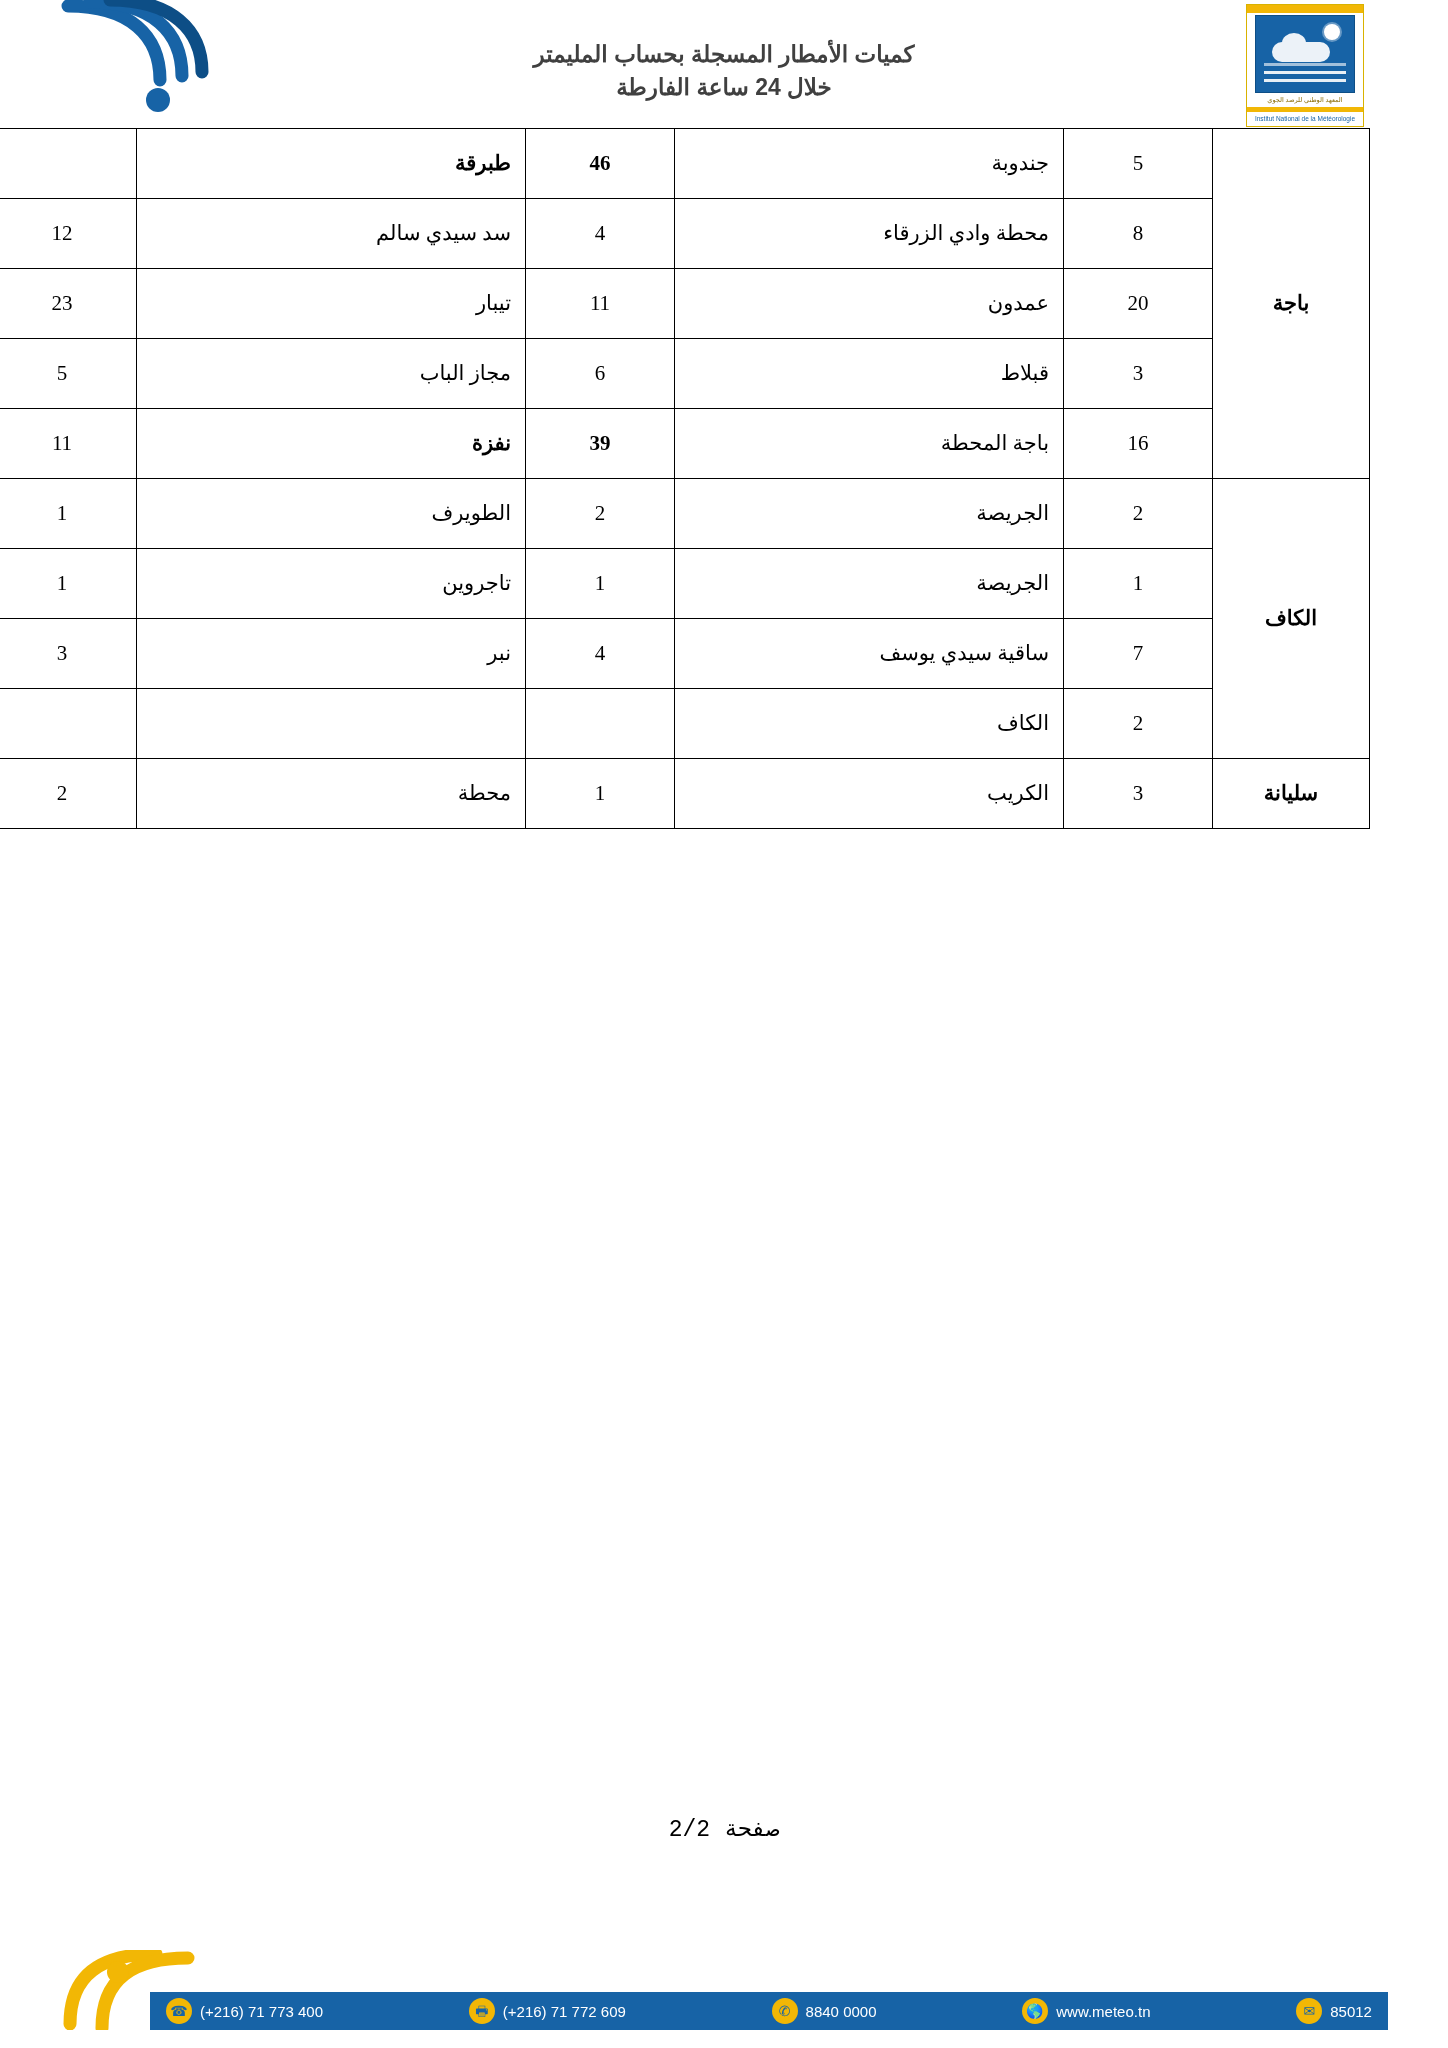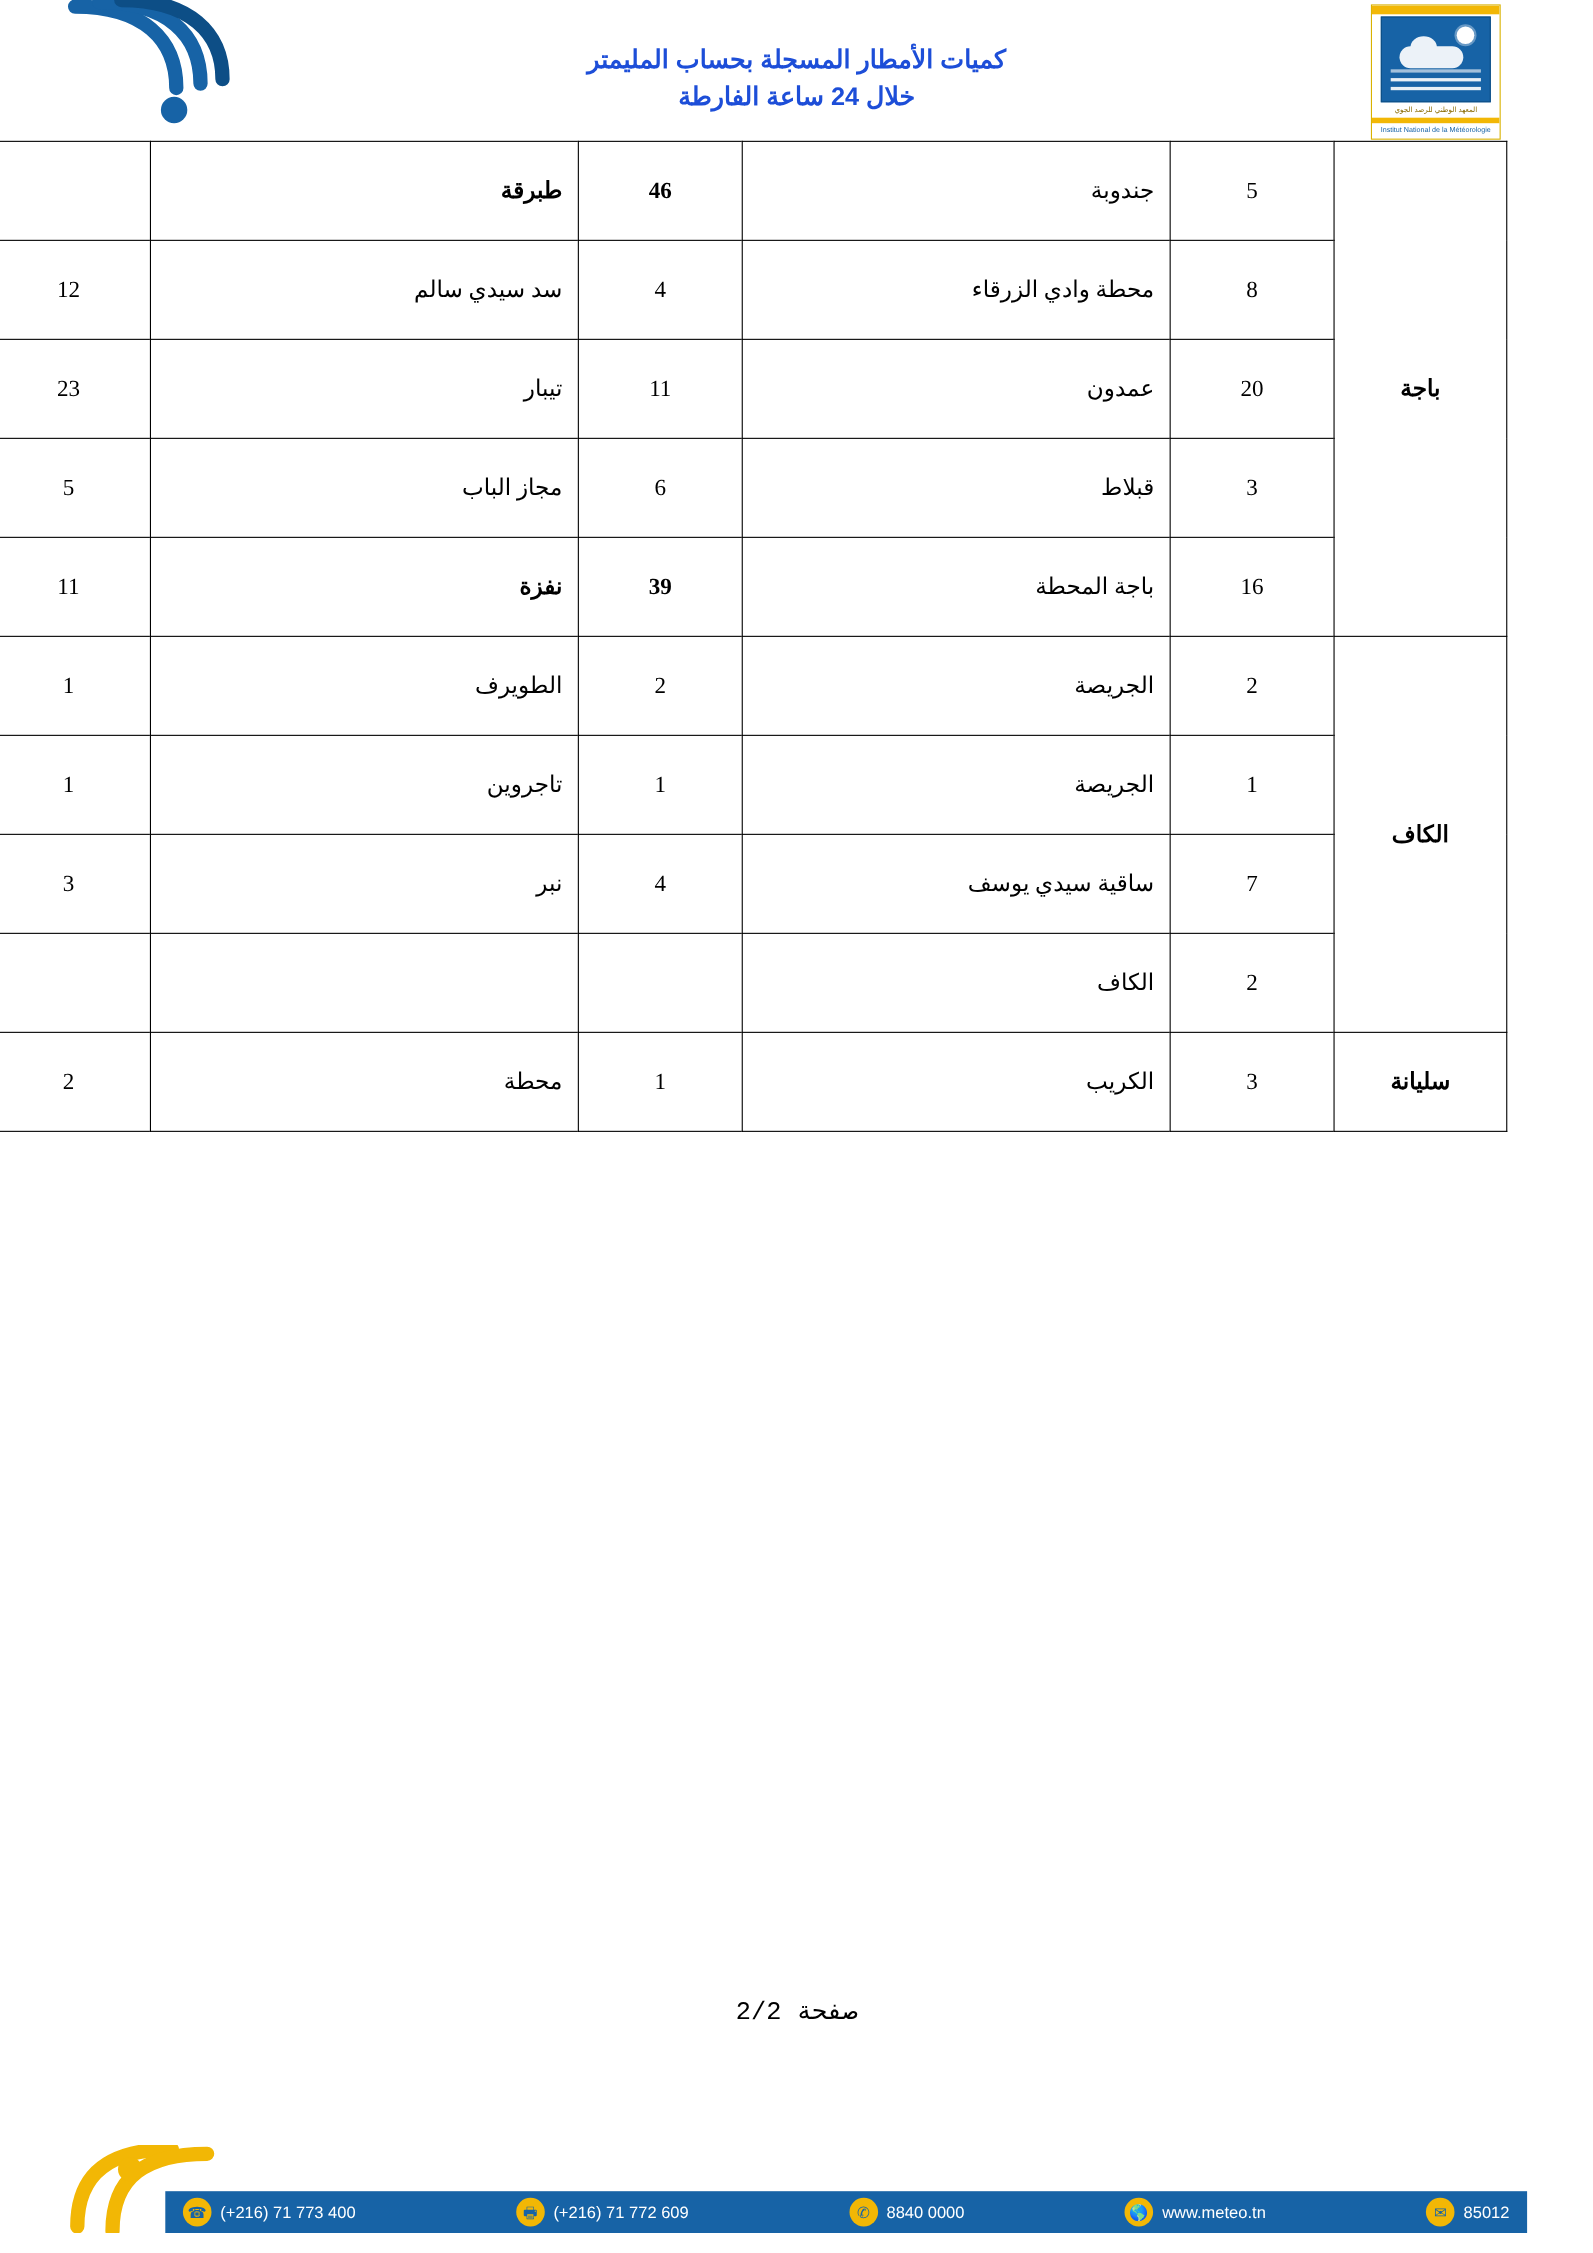--- a/index.html
+++ b/index.html
@@ -29,21 +29,21 @@
     width: 160px;
     height: 125px;
   }
   .swoosh-wrap svg { display:block; }
 
   .header-title {
     position: absolute;
     left: 0; right: 0;
     top: 38px;
     text-align: center;
-    color: #1d4ed8;
+    color: #404040;
     font-family: "Liberation Sans", sans-serif;
     font-weight: bold;
     font-size: 23px;
     line-height: 1.45;
     direction: rtl;
   }
   .header-title .l2 { display:block; }
 
   .agency-logo {
     position: absolute;
@@ -107,21 +107,21 @@
   table.rain {
     width: 100%;
     border-collapse: collapse;
     table-layout: fixed;
     direction: rtl;
   }
   table.rain td {
     border: 1px solid #000;
     height: 65px;
     font-size: 21px;
-    padding: 12px 14px;
+    padding: 2px 14px;
     vertical-align: middle;
   }
   td.gov {
     width: 128px;
     text-align: center;
     font-weight: bold;
     font-family: Liberation Serif, serif;
     font-size: 21px;
   }
   td.name {

